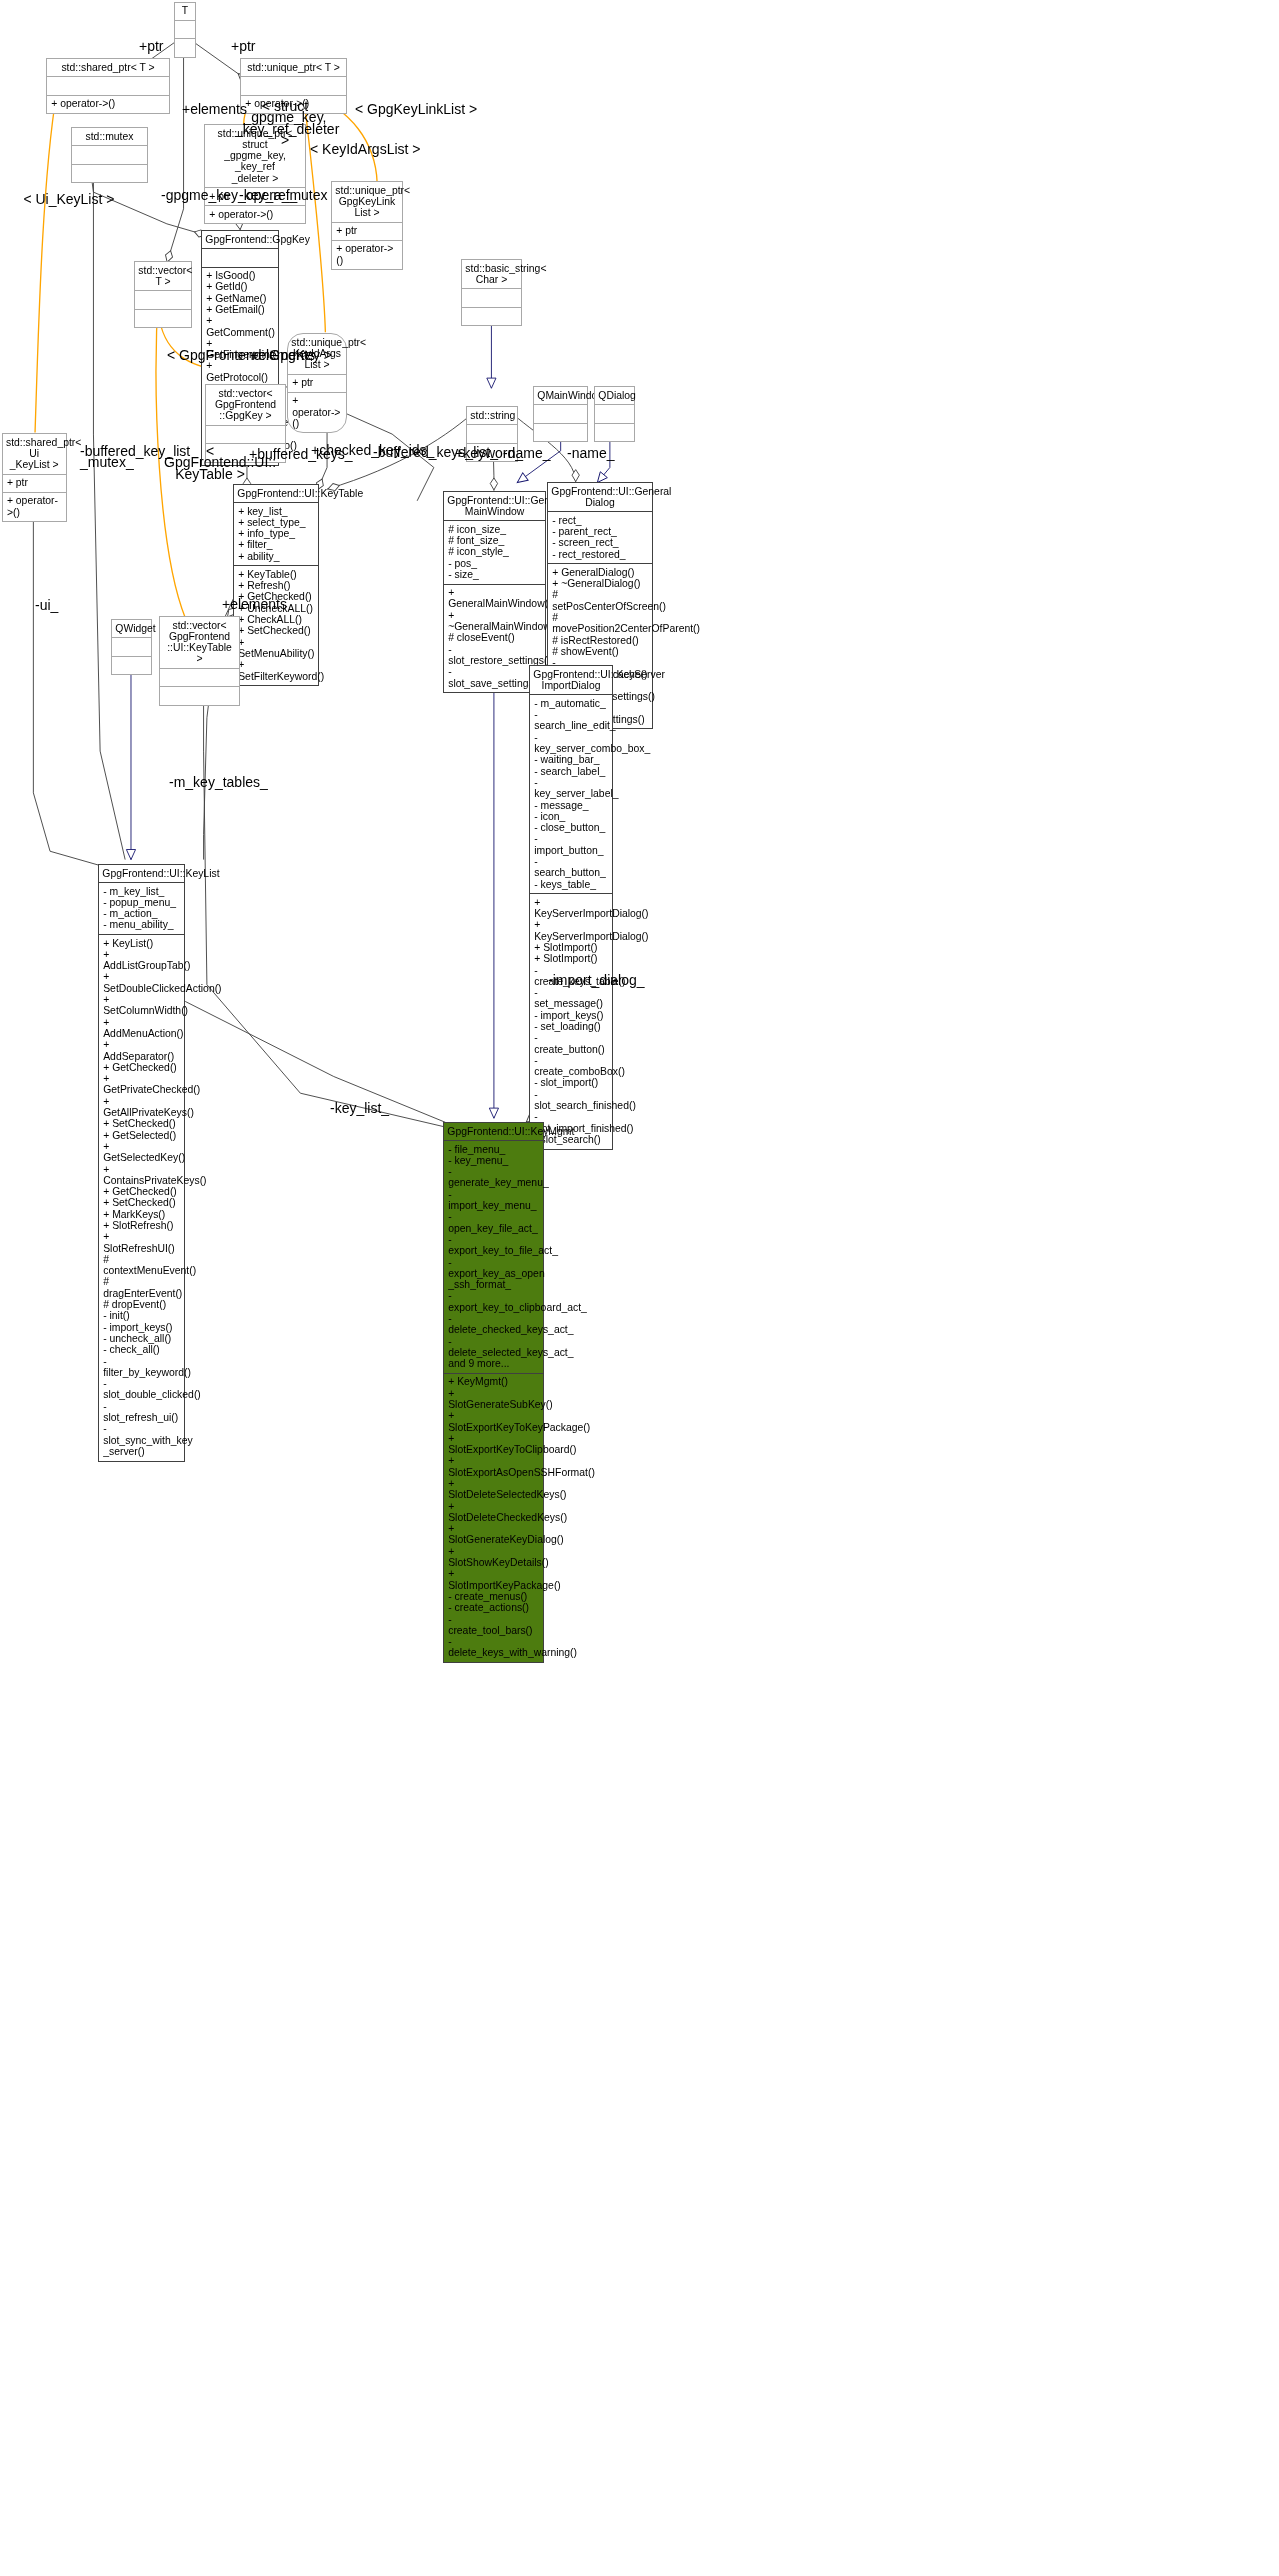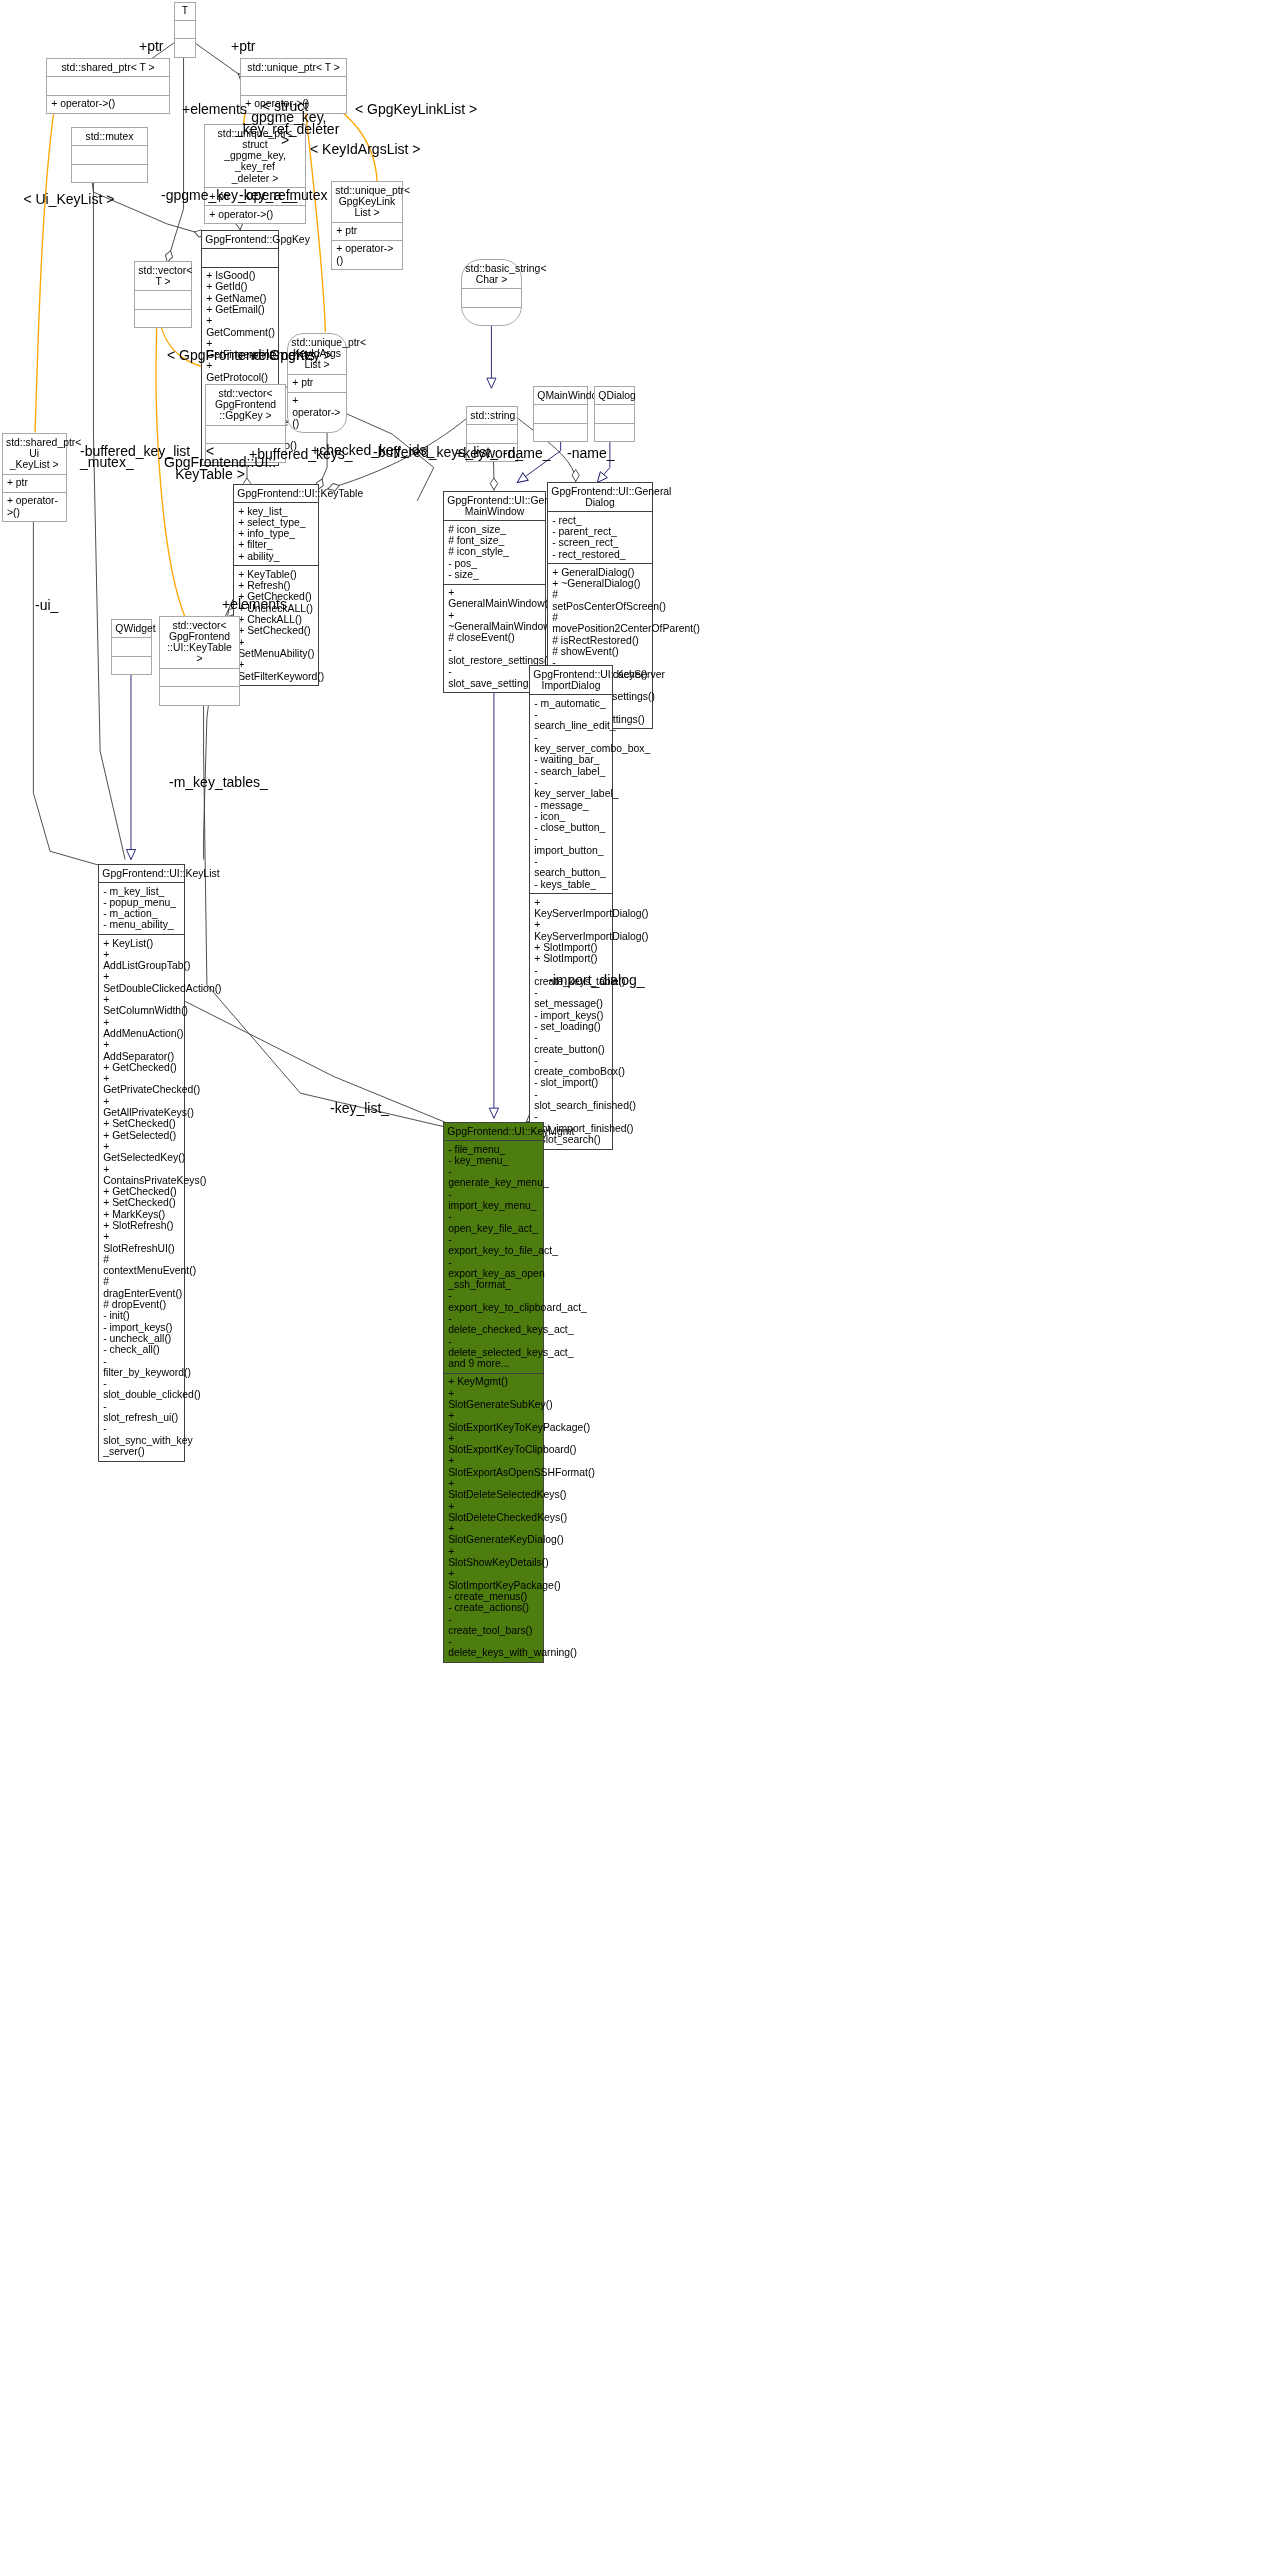--- a/index.html
+++ b/index.html
@@ -226,21 +226,21 @@
     <div class="sec">+ operator-&gt;()</div>
   </div>
 
   <div class="node" style="left:205px; top:384px; width:81px;">
     <div class="title">std::vector&lt; GpgFrontend
 ::GpgKey &gt;</div>
     <div class="sec empty"></div>
     <div class="sec empty"></div>
   </div>
 
-  <div class="node" style="left:461px; top:259px; width:61px;border-radius:20px;">
+  <div class="node" style="left:461px; top:259px; width:61px;">
     <div class="title">std::basic_string&lt;
 Char &gt;</div>
     <div class="sec empty"></div>
     <div class="sec empty"></div>
   </div>
 
   <div class="node" style="left:466px; top:406px; width:52px;">
     <div class="title">std::string</div>
     <div class="sec empty"></div>
     <div class="sec empty"></div>

